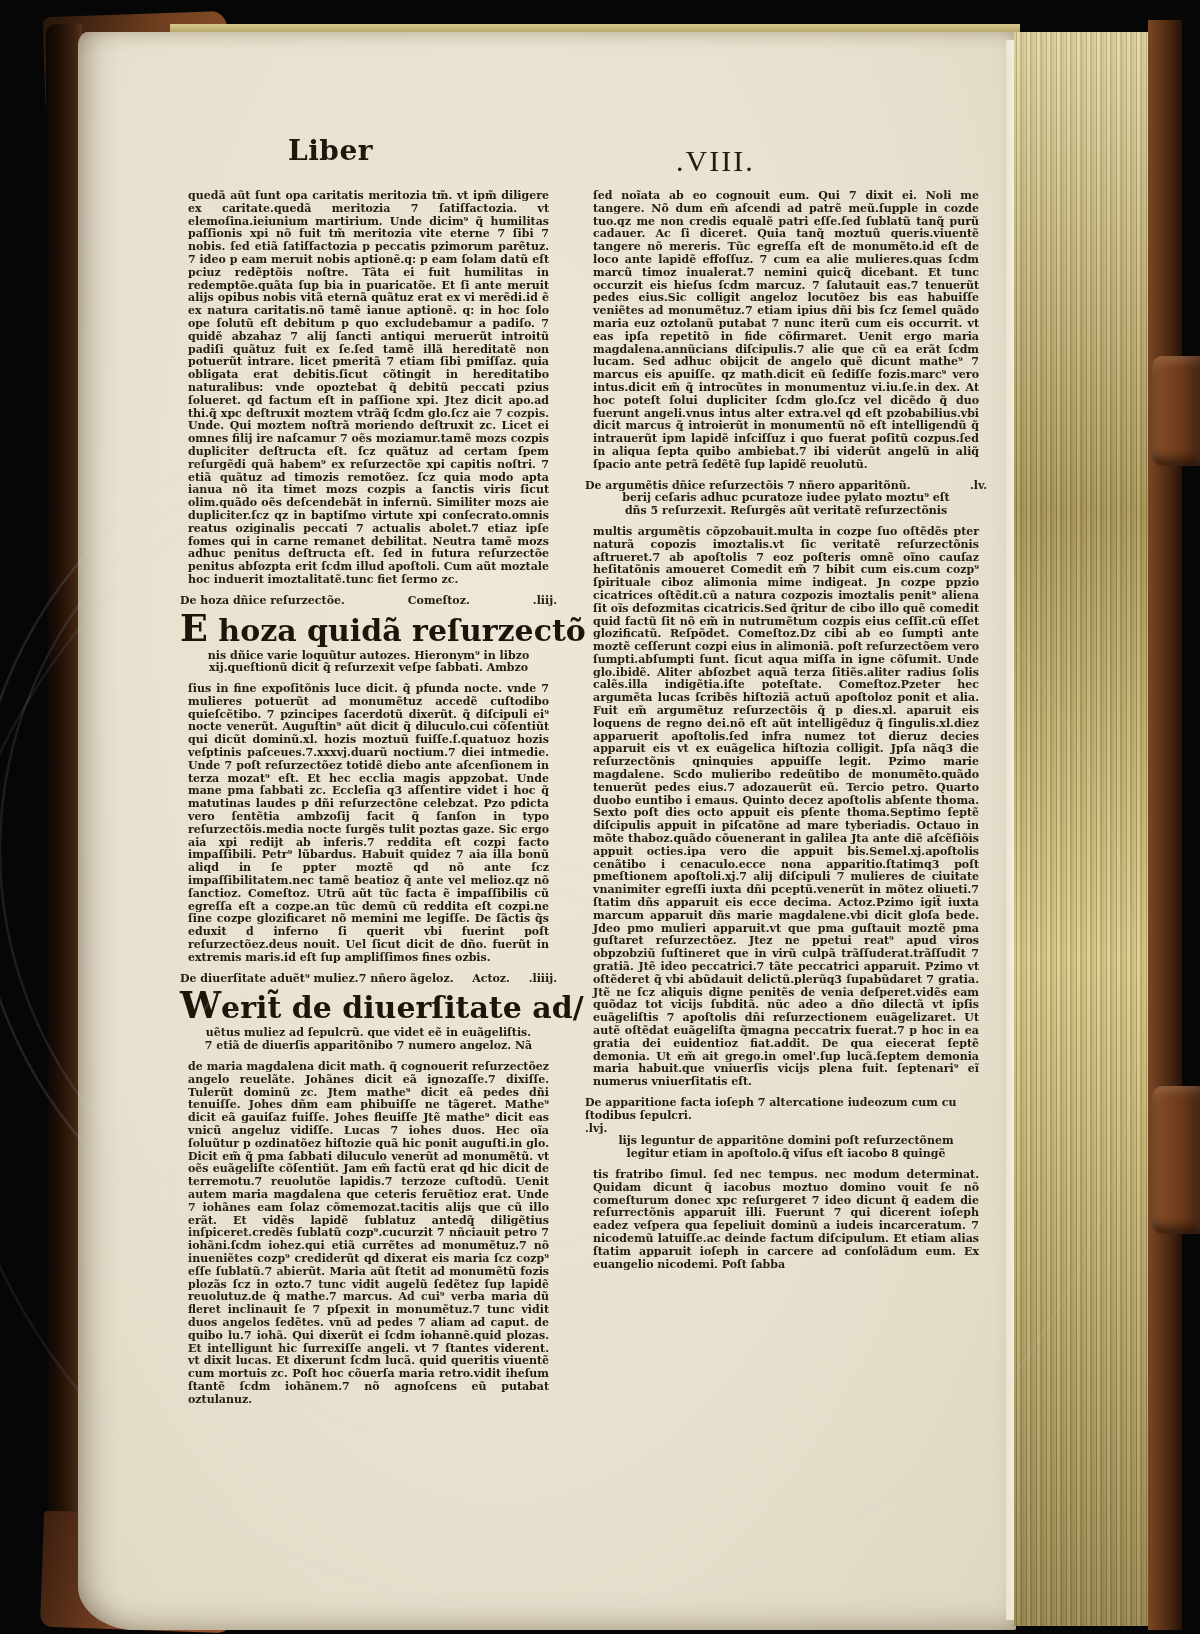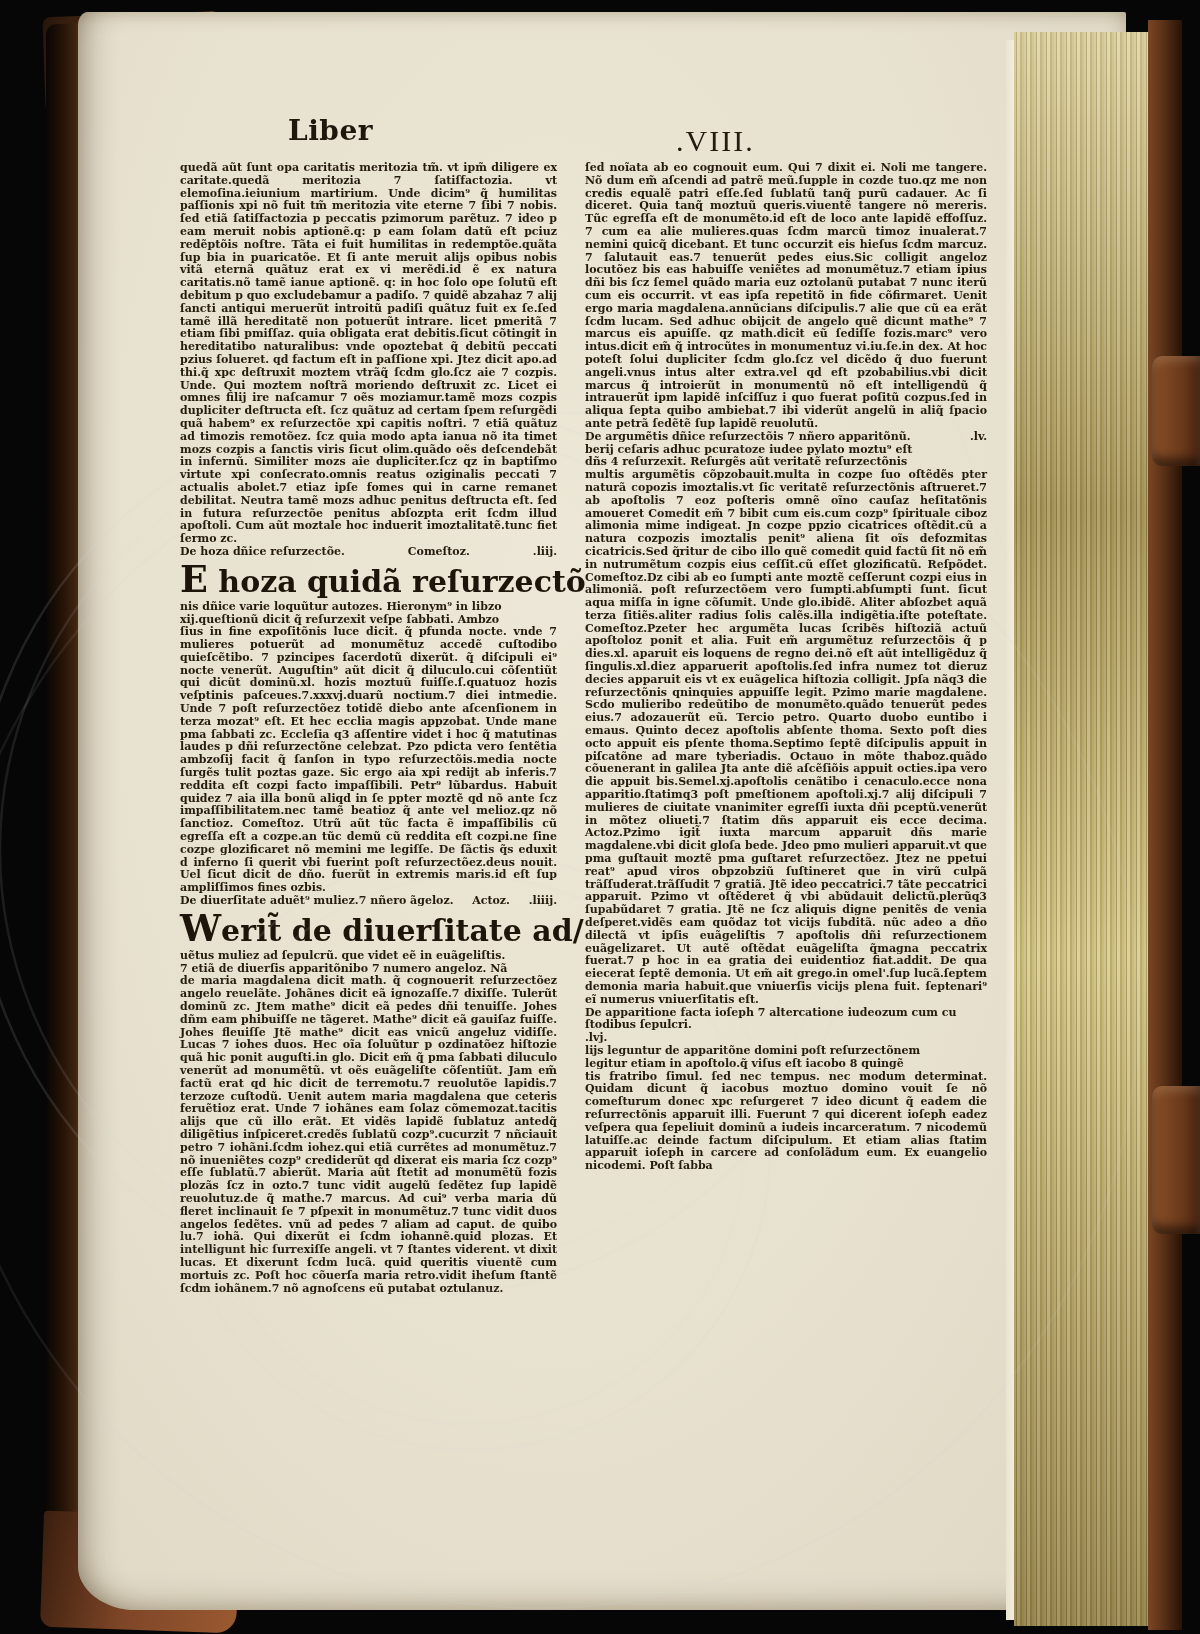--- a/index.html
+++ b/index.html
@@ -12,21 +12,21 @@
     border-radius:8px 16px 10px 4px;transform:rotate(-2deg);}
   .spine-edge{position:absolute;left:46px;top:24px;width:36px;height:1598px;z-index:1;
     background:linear-gradient(90deg,#0a0604,#241307 45%,#3d2310 80%,#59341a);
     border-radius:10px 0 0 10px;}
   .leather-bottom-left{position:absolute;left:42px;top:1514px;width:196px;height:116px;z-index:1;
     background:linear-gradient(100deg,#3a1e0e,#7d4527 45%,#9a5a31);
     transform:rotate(2deg);border-radius:4px 8px 20px 12px;}
   .top-gilt{position:absolute;left:170px;top:24px;width:850px;height:12px;z-index:1;
     background:linear-gradient(180deg,#d8c98d,#a8975a);}
 
-  .page{position:absolute;left:78px;top:12px;width:1048px;height:1598px;z-index:2;
+  .page{position:absolute;left:78px;top:32px;width:938px;height:1598px;z-index:2;
     background:radial-gradient(ellipse at 45% 35%,#ece7d6 0%,#e7e1cf 55%,#ded7c3 100%);
     box-shadow:inset 26px 0 34px -22px rgba(60,40,20,.45),
                inset -14px 0 22px -16px rgba(120,100,60,.35),
                inset 0 -22px 32px -20px rgba(100,80,50,.4),
                inset 0 14px 20px -14px rgba(120,100,60,.3);
     border-radius:10px 2px 2px 58px / 14px 2px 2px 44px;}
 
   .edge-gap{position:absolute;left:1006px;top:40px;width:10px;height:1580px;z-index:2;
     background:linear-gradient(90deg,#e9e3d1,#f6f1df);}
   .fore-edge{position:absolute;left:1014px;top:32px;width:134px;height:1594px;z-index:2;
@@ -47,28 +47,28 @@
   
   .running-title{position:absolute;left:210px;top:102px;font-size:28px;font-weight:bold;
     letter-spacing:.5px;color:#20170c;}
   .folio-number{position:absolute;left:598px;top:112px;font-size:30px;letter-spacing:2px;
     font-family:"Liberation Serif",serif;color:#241b10;}
 
   .col{position:absolute;top:150px;font-size:11px;line-height:12.8px;font-weight:bold;
     color:#251b0e;text-align:justify;}
   .col-left{left:102px;width:377px;}
   .col-right{left:507px;width:402px;}
-  .body-text{margin:0;text-align:justify;}
+  .body-text{margin:8px;text-align:justify;}
   .rubric{display:flex;justify-content:space-between;gap:8px;white-space:nowrap;overflow:hidden;}
   .rubric span{flex:0 0 auto;}
   .rubric2-l2{display:flex;justify-content:space-between;flex-direction:column;}
   .chapter-heading{font-size:30px;line-height:35px;font-weight:bold;text-align:center;
     white-space:nowrap;margin:3px 0 2px;color:#1e150a;}
   .chapter-heading::first-letter{font-size:1.22em;}
-  .lead-line{}
+  .lead-line{text-align:center;}
 </style>
 </head>
 <body>
 
 <div class="stage">
   <div class="leather-top-left"></div>
   <div class="spine-edge"></div>
   <div class="leather-bottom-left"></div>
   <div class="top-gilt"></div>
 
@@ -96,21 +96,21 @@
         <div class="lead-line">7 etiã de diuerſis apparitõnibo 7 numero angeloz. Nã</div>
         <p class="body-text">de maria magdalena dicit math. q̃ cognouerit reſurzectõez angelo reuelãte. Johãnes dicit eã ignozaſſe.7 dixiſſe. Tulerũt dominũ zc. Jtem mathe⁹ dicit eã pedes dñi tenuiſſe. Johes dñm eam phibuiſſe ne tãgeret. Mathe⁹ dicit eã gauiſaz fuiſſe. Johes fleuiſſe Jtẽ mathe⁹ dicit eas vnicũ angeluz vidiſſe. Lucas 7 iohes duos. Hec oĩa ſoluũtur p ozdinatõez hiſtozie quã hic ponit auguſti.in glo. Dicit em̃ q̃ pma ſabbati diluculo venerũt ad monumẽtũ. vt oẽs euãgeliſte cõſentiũt. Jam em̃ factũ erat qd hic dicit de terremotu.7 reuolutõe lapidis.7 terzoze cuſtodũ. Uenit autem maria magdalena que ceteris feruẽtioz erat. Unde 7 iohãnes eam ſolaz cõmemozat.tacitis alijs que cũ illo erãt. Et vidẽs lapidẽ ſublatuz antedq̃ diligẽtius inſpiceret.credẽs ſublatũ cozp⁹.cucurzit 7 nñciauit petro 7 iohãni.ſcdm iohez.qui etiã currẽtes ad monumẽtuz.7 nõ inueniẽtes cozp⁹ crediderũt qd dixerat eis maria ſcz cozp⁹ eſſe ſublatũ.7 abierũt. Maria aũt ſtetit ad monumẽtũ fozis plozãs ſcz in ozto.7 tunc vidit augelũ ſedẽtez ſup lapidẽ reuolutuz.de q̃ mathe.7 marcus. Ad cui⁹ verba maria dũ fleret inclinauit ſe 7 pſpexit in monumẽtuz.7 tunc vidit duos angelos ſedẽtes. vnũ ad pedes 7 aliam ad caput. de quibo lu.7 iohã. Qui dixerũt ei ſcdm iohannẽ.quid plozas. Et intelligunt hic ſurrexiſſe angeli. vt 7 ſtantes viderent. vt dixit lucas. Et dixerunt ſcdm lucã. quid queritis viuentẽ cum mortuis zc. Poſt hoc cõuerſa maria retro.vidit iheſum ſtantẽ ſcdm iohãnem.7 nõ agnoſcens eũ putabat oztulanuz.</p>
       </div>
     <div class="col col-right" id="col-right">
         <p class="body-text">ſed noĩata ab eo cognouit eum. Qui 7 dixit ei. Noli me tangere. Nõ dum em̃ aſcendi ad patrẽ meũ.ſupple in cozde tuo.qz me non credis equalẽ patri eſſe.ſed ſublatũ tanq̃ purũ cadauer. Ac ſi diceret. Quia tanq̃ moztuũ queris.viuentẽ tangere nõ mereris. Tũc egreſſa eſt de monumẽto.id eſt de loco ante lapidẽ effoſſuz. 7 cum ea alie mulieres.quas ſcdm marcũ timoz inualerat.7 nemini quicq̃ dicebant. Et tunc occurzit eis hieſus ſcdm marcuz. 7 ſalutauit eas.7 tenuerũt pedes eius.Sic colligit angeloz locutõez bis eas habuiſſe veniẽtes ad monumẽtuz.7 etiam ipius dñi bis ſcz ſemel quãdo maria euz oztolanũ putabat 7 nunc iterũ cum eis occurrit. vt eas ipſa repetitõ in fide cõfirmaret. Uenit ergo maria magdalena.annũcians diſcipulis.7 alie que cũ ea erãt ſcdm lucam. Sed adhuc obijcit de angelo quẽ dicunt mathe⁹ 7 marcus eis apuiſſe. qz math.dicit eũ ſediſſe fozis.marc⁹ vero intus.dicit em̃ q̃ introcũtes in monumentuz vi.iu.ſe.in dex. At hoc poteſt ſolui dupliciter ſcdm glo.ſcz vel dicẽdo q̃ duo fuerunt angeli.vnus intus alter extra.vel qd eſt pzobabilius.vbi dicit marcus q̃ introierũt in monumentũ nõ eſt intelligendũ q̃ intrauerũt ipm lapidẽ inſciſſuz i quo fuerat poſitũ cozpus.ſed in aliqua ſepta quibo ambiebat.7 ibi viderũt angelũ in aliq̃ ſpacio ante petrã ſedẽtẽ ſup lapidẽ reuolutũ.</p>
         <div class="rubric">
           <span>De argumẽtis dñice reſurzectõis 7 nñero apparitõnũ.</span>
           <span>.lv.</span>
         </div>
         <div class="lead-line">berij ceſaris adhuc pcuratoze iudee pylato moztu⁹ eſt</div>
-        <div class="lead-line">dñs 4 reſurzexit. Reſurgẽs aũt veritatẽ reſurzectõnis</div>
+        <div class="lead-line">dñs 5 reſurzexit. Reſurgẽs aũt veritatẽ reſurzectõnis</div>
         <p class="body-text">multis argumẽtis cõpzobauit.multa in cozpe ſuo oſtẽdẽs pter naturã copozis imoztalis.vt ſic veritatẽ reſurzectõnis aſtrueret.7 ab apoſtolis 7 eoz poſteris omnẽ oĩno cauſaz heſitatõnis amoueret Comedit em̃ 7 bibit cum eis.cum cozp⁹ ſpirituale ciboz alimonia mime indigeat. Jn cozpe ppzio cicatrices oſtẽdit.cũ a natura cozpozis imoztalis penit⁹ aliena ſit oĩs defozmitas cicatricis.Sed q̃ritur de cibo illo quẽ comedit quid factũ ſit nõ em̃ in nutrumẽtum cozpis eius ceſſit.cũ eſſet glozificatũ.  Reſpõdet. Comeſtoz.Dz cibi ab eo ſumpti ante moztẽ ceſſerunt cozpi eius in alimoniã. poſt reſurzectõem vero ſumpti.abſumpti ſunt. ſicut aqua miſſa in igne cõſumit. Unde glo.ibidẽ. Aliter abſozbet aquã terza ſitiẽs.aliter radius ſolis calẽs.illa indigẽtia.iſte poteſtate.  Comeſtoz.Pzeter hec argumẽta lucas ſcribẽs hiſtoziã actuũ apoſtoloz ponit et alia. Fuit em̃ argumẽtuz reſurzectõis q̃ p dies.xl. aparuit eis loquens de regno dei.nõ eſt aũt intelligẽduz q̃ ſingulis.xl.diez apparuerit apoſtolis.ſed infra numez tot dieruz decies apparuit eis vt ex euãgelica hiſtozia colligit. Jpſa nãq3 die reſurzectõnis qninquies appuiſſe legit. Pzimo marie magdalene. Scdo mulieribo redeũtibo de monumẽto.quãdo tenuerũt pedes eius.7 adozauerũt eũ. Tercio petro. Quarto duobo euntibo i emaus. Quinto decez apoſtolis abſente thoma. Sexto poſt dies octo appuit eis pſente thoma.Septimo ſeptẽ diſcipulis appuit in piſcatõne ad mare tyberiadis. Octauo in mõte thaboz.quãdo cõuenerant in galilea Jta ante diẽ aſcẽſiõis appuit octies.ipa vero die appuit bis.Semel.xj.apoſtolis cenãtibo i cenaculo.ecce nona apparitio.ſtatimq3 poſt pmeſtionem apoſtoli.xj.7 alij diſcipuli 7 mulieres de ciuitate vnanimiter egreſſi iuxta dñi pceptũ.venerũt in mõtez oliueti.7 ſtatim dñs apparuit eis ecce decima.  Actoz.Pzimo igit̃ iuxta marcum apparuit dñs marie magdalene.vbi dicit gloſa bede. Jdeo pmo mulieri apparuit.vt que pma guſtauit moztẽ pma guſtaret reſurzectõez. Jtez ne ppetui reat⁹ apud viros obpzobziũ ſuſtineret que in virũ culpã trãſſuderat.trãſſudit 7 gratiã. Jtẽ ideo peccatrici.7 tãte peccatrici apparuit. Pzimo vt oſtẽderet q̃ vbi abũdauit delictũ.plerũq3 ſupabũdaret 7 gratia. Jtẽ ne ſcz aliquis digne penitẽs de venia deſperet.vidẽs eam quõdaz tot vicijs ſubditã. nũc adeo a dño dilectã vt ipſis euãgeliſtis 7 apoſtolis dñi reſurzectionem euãgelizaret. Ut autẽ oſtẽdat euãgeliſta q̃magna peccatrix fuerat.7 p hoc in ea gratia dei euidentioz fiat.addit. De qua eiecerat ſeptẽ demonia. Ut em̃ ait grego.in omel'.ſup lucã.ſeptem demonia maria habuit.que vniuerſis vicijs plena fuit. ſeptenari⁹ eĩ numerus vniuerſitatis eſt.</p>
         <div class="rubric2-l1">De apparitione facta ioſeph 7 altercatione iudeozum cum cu</div>
         <div class="rubric2-l2">
           <span>ſtodibus ſepulcri.</span>
           <span>.lvj.</span>
         </div>
         <div class="lead-line">lijs leguntur de apparitõne domini poſt reſurzectõnem</div>
         <div class="lead-line">legitur etiam in apoſtolo.q̃ viſus eſt iacobo 8 quingẽ</div>
         <p class="body-text">tis fratribo ſimul. ſed nec tempus. nec modum determinat. Quidam dicunt q̃ iacobus moztuo domino vouit ſe nõ comeſturum donec xpc reſurgeret 7 ideo dicunt q̃ eadem die reſurrectõnis apparuit illi. Fuerunt 7 qui dicerent ioſeph eadez veſpera qua ſepeliuit dominũ a iudeis incarceratum. 7 nicodemũ latuiſſe.ac deinde factum diſcipulum. Et etiam alias ſtatim apparuit ioſeph in carcere ad conſolãdum eum.  Ex euangelio nicodemi. Poſt ſabba</p>
       </div>

